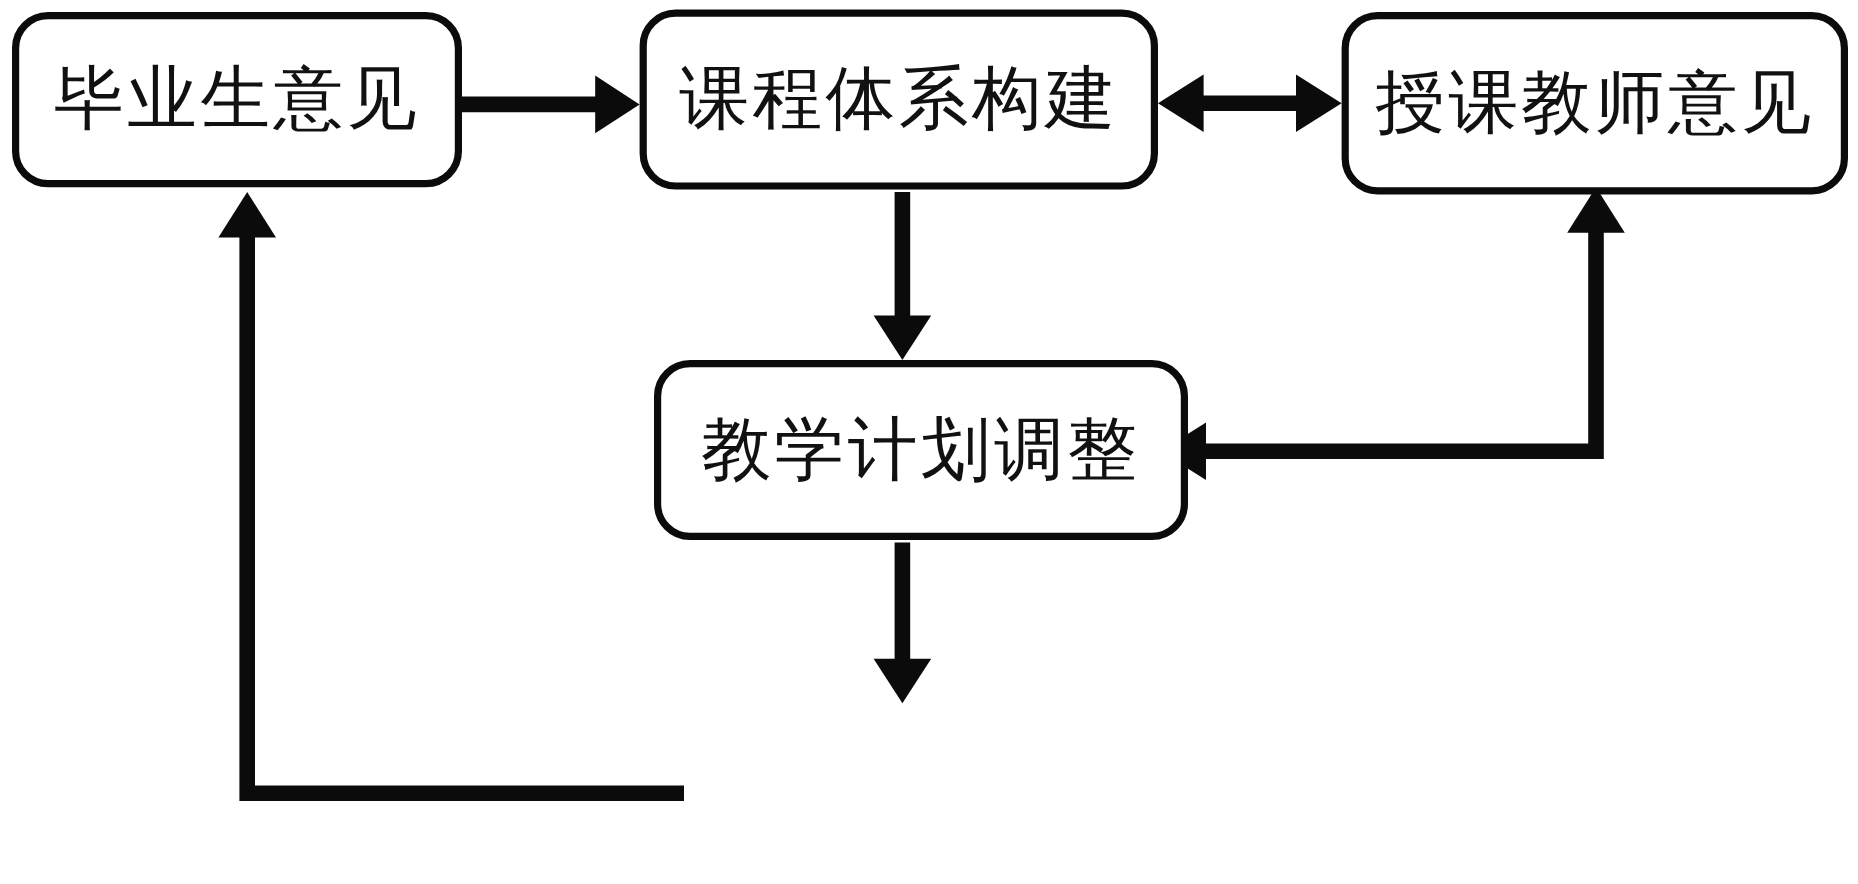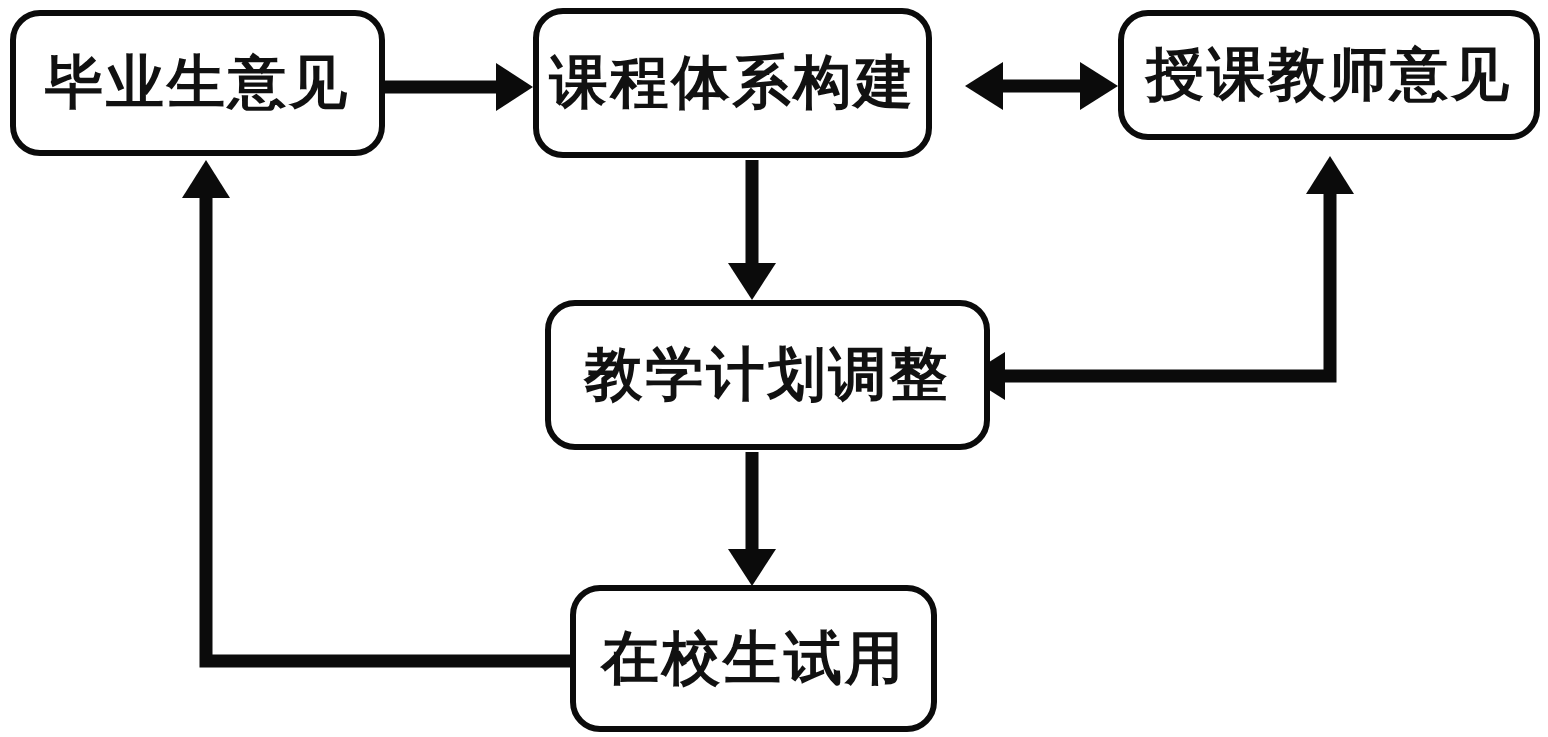--- a/index.html
+++ b/index.html
@@ -20,25 +20,24 @@
     border: 6px solid #0b0b0b;
     border-radius: 30px;
     display: flex;
     align-items: center;
     justify-content: center;
     color: #111111;
     font-size: 58px;
     letter-spacing: 3px;
     white-space: nowrap;
     z-index: 2;
-    font-weight: bold;
   }
   .node-graduate    { left: 10px;   top: 10px;  width: 375px; height: 146px; }
-  .node-curriculum  { left: 533px;  top: 8px;   width: 399px; height: 150px; }
-  .node-teacher     { left: 1118px; top: 10px;  width: 422px; height: 130px; }
+  .node-curriculum  { left: 533px;  top: 8px;   width: 432px; height: 150px; }
+  .node-teacher     { left: 1118px; top: 10px;  width: 422px; height: 152px; }
   .node-plan        { left: 545px;  top: 300px; width: 445px; height: 150px; }
   .node-trial       { left: 570px;  top: 585px; width: 367px; height: 147px; }
   .edges-layer {
     position: absolute;
     left: 0; top: 0;
     width: 1548px; height: 737px;
     z-index: 1;
   }
   .edges-layer line, .edges-layer polyline {
     stroke: #0b0b0b;
@@ -102,17 +101,14 @@
   </div>
 
   <div class="node node-teacher">
     <span>授课教师意见</span>
   </div>
 
   <div class="node node-plan">
     <span>教学计划调整</span>
   </div>
 
-  <div class="node node-trial">
-    <span>在校生试用</span>
-  </div>
 
 </div>
 
 </body></html>

